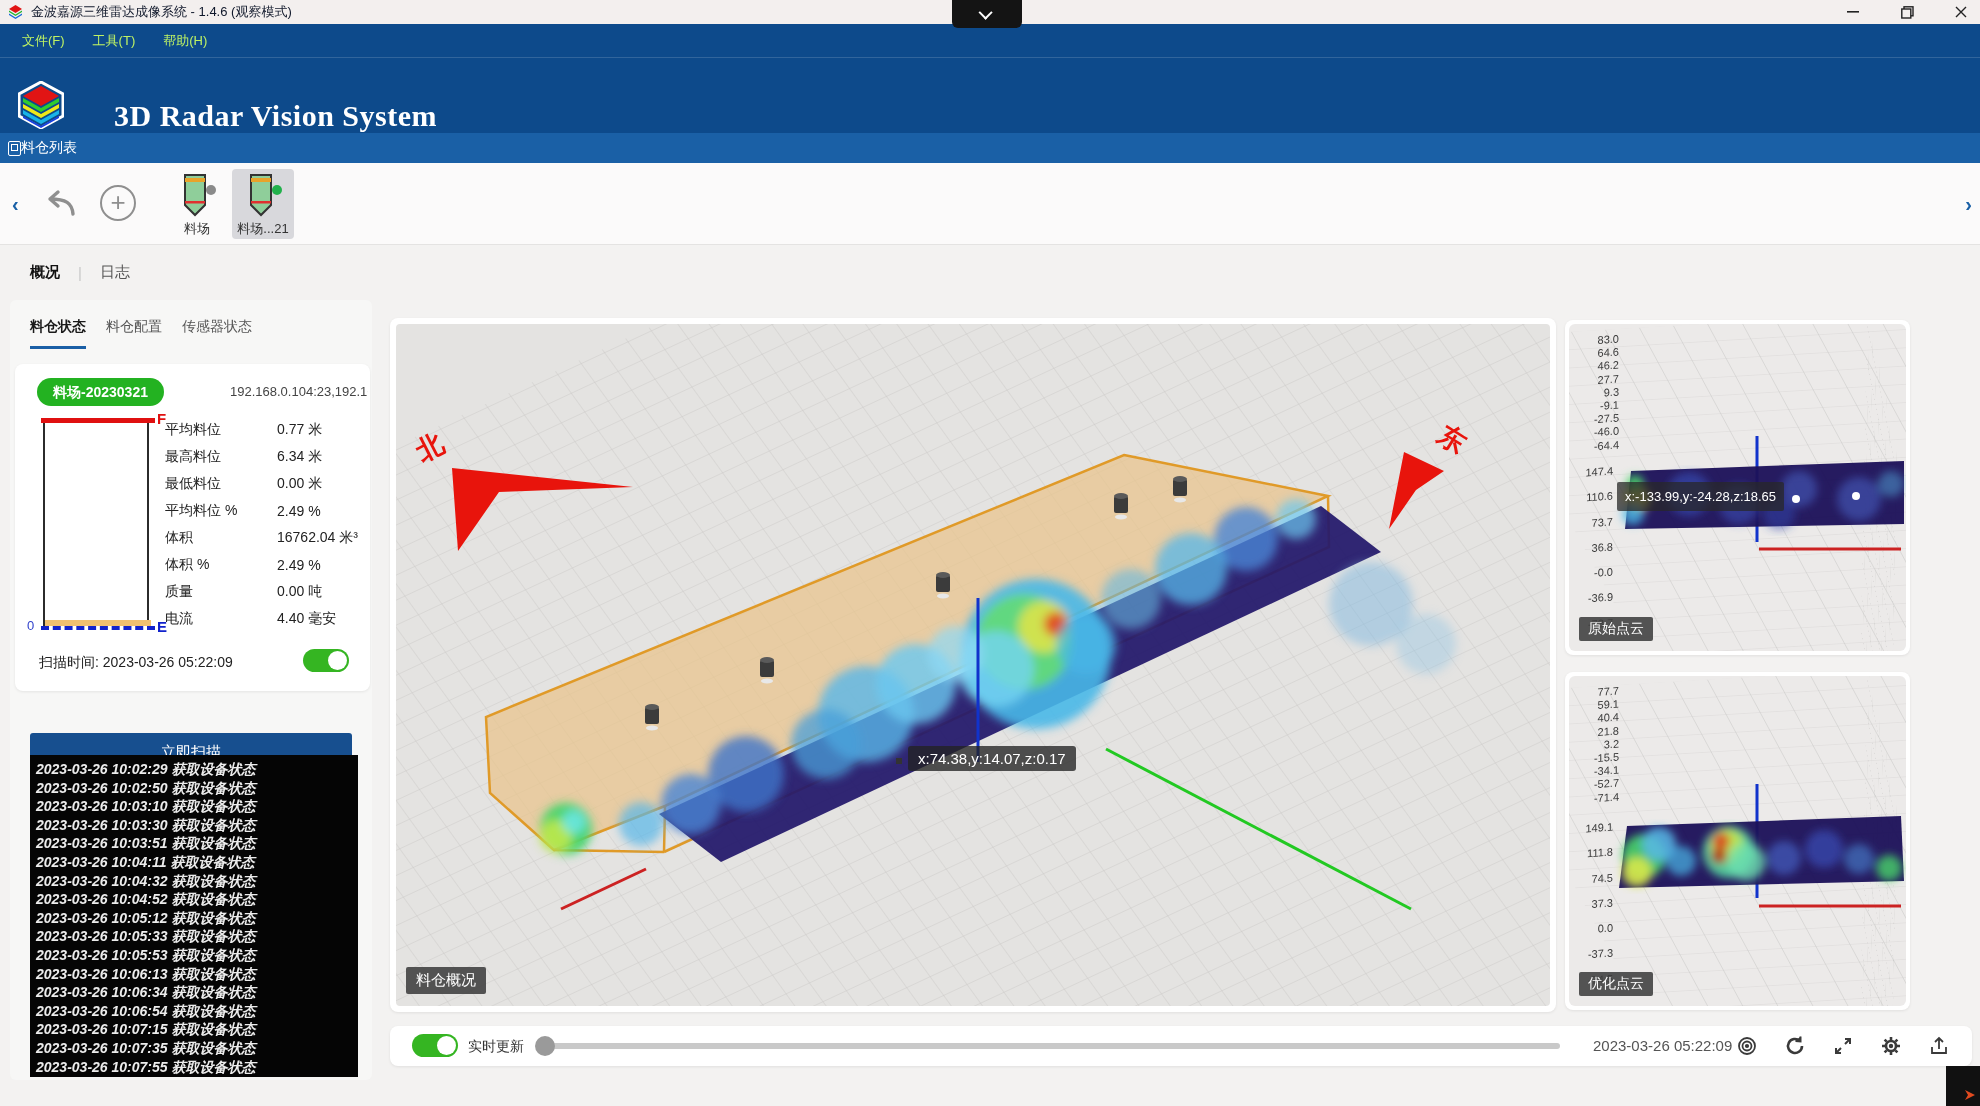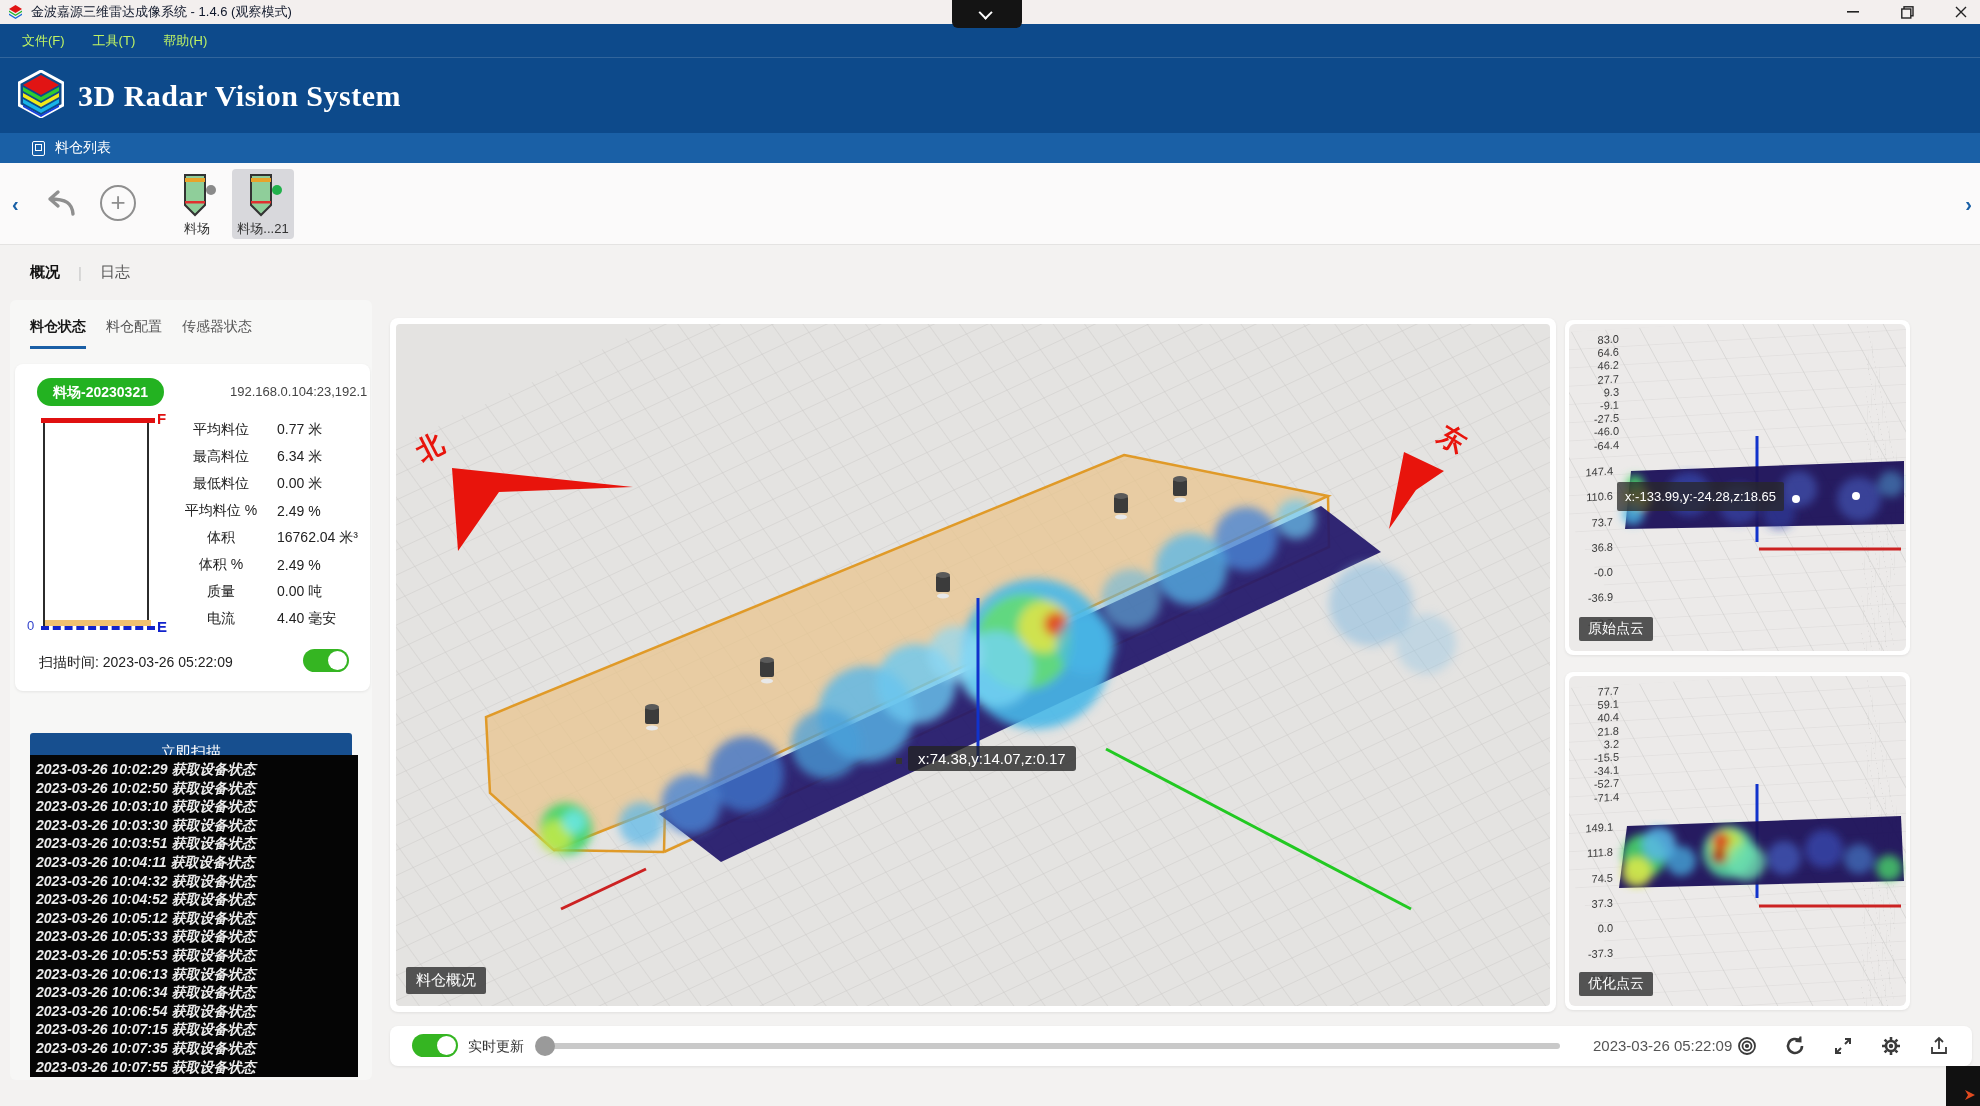--- a/index.html
+++ b/index.html
@@ -17,25 +17,25 @@
     transform:rotate(-45deg) translateY(-2px); }
   .win-controls { position:absolute; right:6px; top:0; height:24px; display:flex; align-items:center; gap:28px; }
   .win-btn { width:26px; height:22px; display:flex; align-items:center; justify-content:center; color:#222; font-size:15px; }
   .win-btn svg { display:block; }
 
   
   .menubar { position:absolute; left:0; top:24px; width:1980px; height:33px; background:#0d4a8b;
     display:flex; align-items:center; padding-left:22px; gap:28px; }
   .menu-item { color:#bef264; font-size:13px; }
   .brand { position:absolute; left:0; top:57px; width:1980px; height:76px; background:#0d4a8b;
-    border-top:1px solid rgba(255,255,255,.15); display:flex; align-items:center; padding-left:18px; }
+    border-top:1px solid rgba(255,255,255,.15); display:flex; align-items:flex-end; padding-left:18px;gap:36px; }
   .brand-title { color:#fff; font-family:"Liberation Serif","DejaVu Serif",serif; font-weight:bold;
     font-size:30px; margin-left:14px; letter-spacing:.5px; }
   .navbar { position:absolute; left:0; top:133px; width:1980px; height:30px; background:#1a60a6;
-    display:flex; align-items:center; padding-left:32px; color:#fff; font-size:14px; gap:10px; }
+    display:flex; align-items:center; padding-left:8px; color:#fff; font-size:14px; }
   .doc-icon { width:13px; height:15px; border:1.5px solid #fff; border-radius:2px; position:relative; }
   .doc-icon::after { content:""; position:absolute; left:2px; top:2px; width:5px; height:5px; border:1px solid #fff; }
 
   
   .toolbar { position:absolute; left:0; top:163px; width:1980px; height:82px; background:#fbfafa;
     border-bottom:1px solid #e4e3e2; }
   .tb-chevron { position:absolute; top:30px; font-size:20px; color:#1a60a6; font-weight:bold; }
   .tb-undo { position:absolute; left:46px; top:26px; }
   .tb-plus { position:absolute; left:100px; top:22px; width:36px; height:36px; border:2px solid #8f8f8f;
     border-radius:50%; color:#8f8f8f; font-size:26px; line-height:31px; text-align:center; }
@@ -66,21 +66,21 @@
   .silo-ip { position:absolute; left:215px; top:20px; width:138px; font-size:13px; color:#444;
     white-space:nowrap; overflow:hidden; }
   .gauge { position:absolute; left:28px; top:54px; width:106px; height:212px;
     border-left:2px solid #2b2b2b; border-right:2px solid #2b2b2b; }
   .gauge-top { position:absolute; left:-4px; top:0; width:114px; height:5px; background:#e01010; }
   .gauge-fill { position:absolute; left:0; bottom:4px; width:106px; height:6px; background:#f0c070; }
   .gauge-bottom { position:absolute; left:-4px; bottom:0; width:114px; border-bottom:4px dashed #1122cc; }
   .gauge-F { position:absolute; left:142px; top:46px; color:#e01010; font-weight:bold; font-size:15px; }
   .gauge-E { position:absolute; left:142px; top:254px; color:#1122cc; font-weight:bold; font-size:15px; }
   .gauge-0 { position:absolute; left:12px; top:254px; color:#3344cc; font-size:13px; }
-  .stats { position:absolute; left:150px; top:52px; width:200px;text-align:center; }
+  .stats { position:absolute; left:150px; top:52px; width:200px; }
   .stat-row { display:flex; height:27px; align-items:center; font-size:14px; }
   .stat-label { width:112px; color:#222; }
   .stat-value { color:#222; }
   .scan-row { position:absolute; left:24px; top:290px; font-size:14px; color:#222; }
   .toggle { position:relative; width:46px; height:23px; border-radius:12px; background:#35b522; }
   .toggle .knob { position:absolute; right:2px; top:2px; width:19px; height:19px; border-radius:50%; background:#fff; }
   .card-toggle { position:absolute; left:288px; top:285px; }
   .scan-btn { position:absolute; left:20px; top:405px; width:322px; height:38px; background:#174f8f;
     color:#fff; font-size:15px; border:none; border-radius:3px; text-align:center; line-height:38px;margin-top:28px; }
   .log-box { position:absolute; left:20px; top:455px; width:328px; height:322px; background:#050505;

